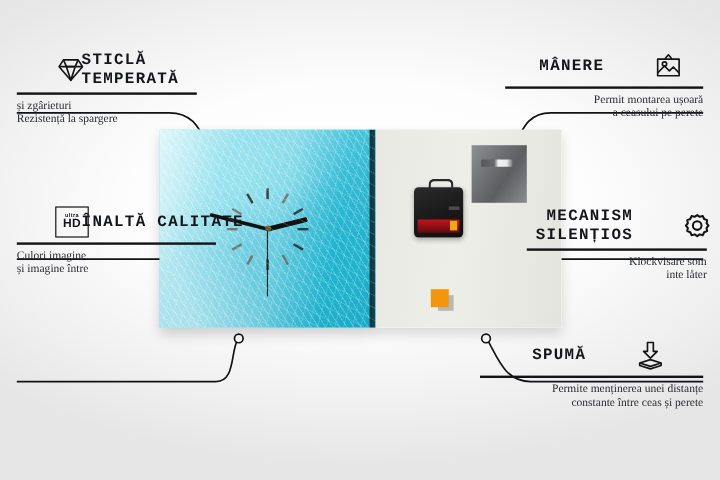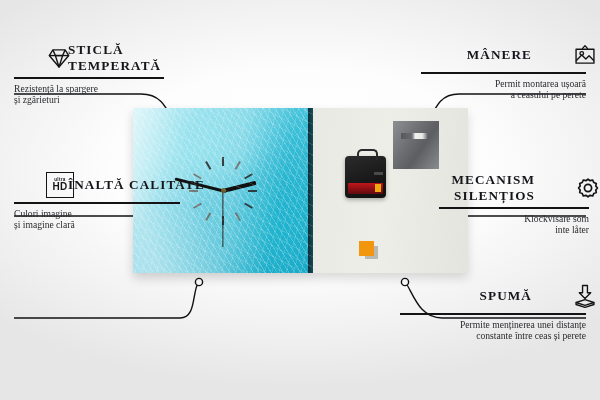--- a/index.html
+++ b/index.html
@@ -75,27 +75,27 @@
   .mech .batt{position:absolute;left:3px;bottom:4px;width:35px;height:11px;
     background:linear-gradient(180deg,#c0161b 0%,#8d0f14 55%,#5f0a0e 100%);border-radius:1px;}
   .mech .batt .plus{position:absolute;right:2px;top:1px;width:6px;height:8px;background:#f0a810;}
   .mech .chip{position:absolute;right:3px;top:16px;width:9px;height:3px;background:#4a4a4d;}
   .spacer{position:absolute;left:46px;top:133px;width:15px;height:15px;background:#f2970d;
     box-shadow:5px 4px 0 -1px rgba(120,120,118,.45);}
 
   
   .label{position:absolute;color:#15161a;}
   .label .ttl{font-size:13.2px;letter-spacing:1.1px;line-height:15.5px;font-weight:700;
-    text-transform:uppercase;white-space:nowrap;}
+    text-transform:uppercase;white-space:nowrap;font-family:Liberation Mono, monospace;}
   .label .rule{height:1.5px;background:#131315;margin:4px 0 4px;}
   .label .sub{font-size:9.6px;line-height:11.6px;color:#2a2b2f;white-space:nowrap;}
   .label.left .ttl,.label.left .sub{text-align:left;}
   .label.right .ttl,.label.right .sub{text-align:right;}
   .head{display:flex;align-items:center;gap:8px;}
-  .label.right .head{justify-content:flex-end;}
+  .label.right .head{justify-content:center;}
   .ico{flex:0 0 auto;width:14px;height:26px;display:block;padding-left:32px;}
   .ico svg{display:block;width:26px;height:26px;}
   .hd{width:26px;height:24px;border:1.6px solid #141416;display:flex;flex-direction:column;
     align-items:center;justify-content:center;line-height:1;}
   .hd .u{font-family:"Liberation Sans",sans-serif;font-size:4.6px;letter-spacing:.3px;font-weight:700;}
   .hd .h{font-family:"Liberation Sans",sans-serif;font-size:10px;font-weight:700;letter-spacing:.2px;}
 
   .l1{left:14px;top:42px;width:150px;}
   .l2{left:14px;top:172px;width:166px;}
   .l3{left:14px;top:283px;width:170px;}
@@ -202,39 +202,39 @@
               <path d="M11.5 13 H20.5"></path>
             </g>
           </svg>
       </span>
       <span>
         <div class="ttl">STICLĂ</div>
         <div class="ttl">TEMPERATĂ</div>
       </span>
     </div>
     <div class="rule"></div>
+    <div class="sub">și zgârieturi</div>
     <div class="sub">Rezistență la spargere</div>
-    <div class="sub">și zgârieturi</div>
   </div>
 
   <div class="label left l2">
     <div class="head">
       <span class="ico">
         <span class="hd">
           <span class="u">ultra</span>
           <span class="h">HD</span>
         </span>
       </span>
       <span>
         <div class="ttl">ÎNALTĂ CALITATE</div>
       </span>
     </div>
     <div class="rule"></div>
     <div class="sub">Culori imagine</div>
-    <div class="sub">și imagine clară</div>
+    <div class="sub">și imagine între</div>
   </div>
 
 
   <div class="label right r1">
     <div class="head">
       <span>
         <div class="ttl">MÂNERE</div>
       </span>
       <span class="ico">
         <svg viewBox="0 0 32 32">

